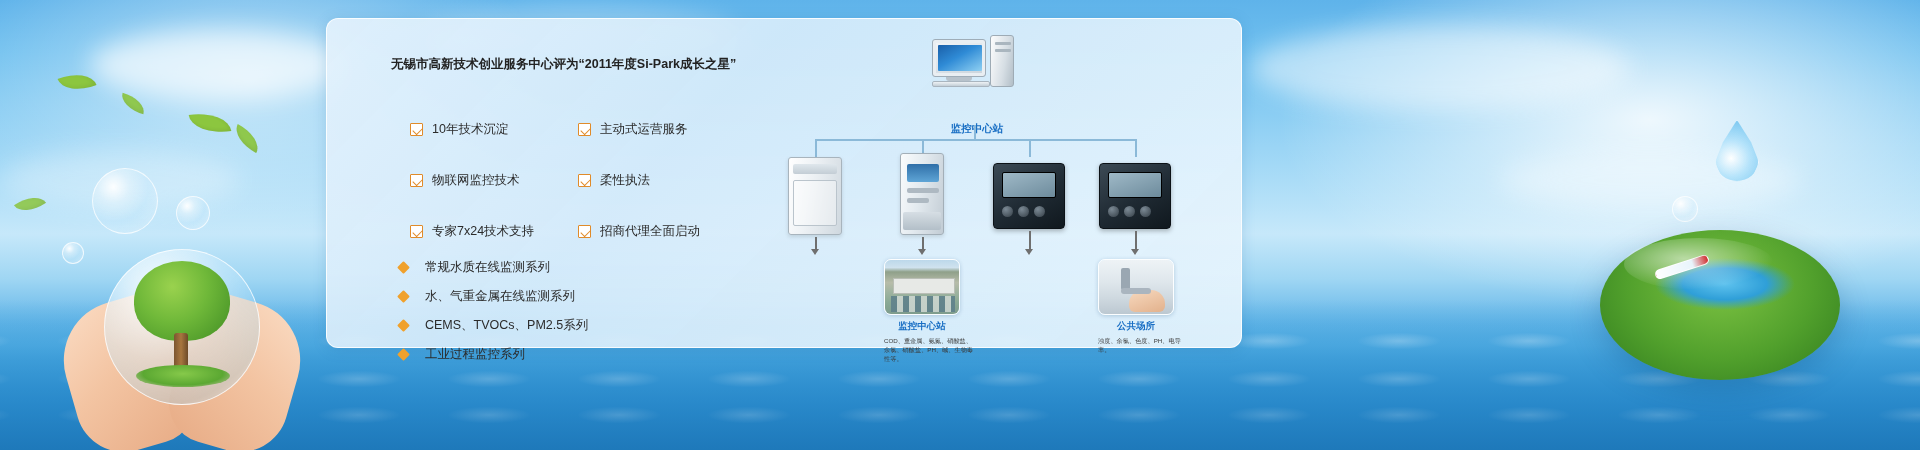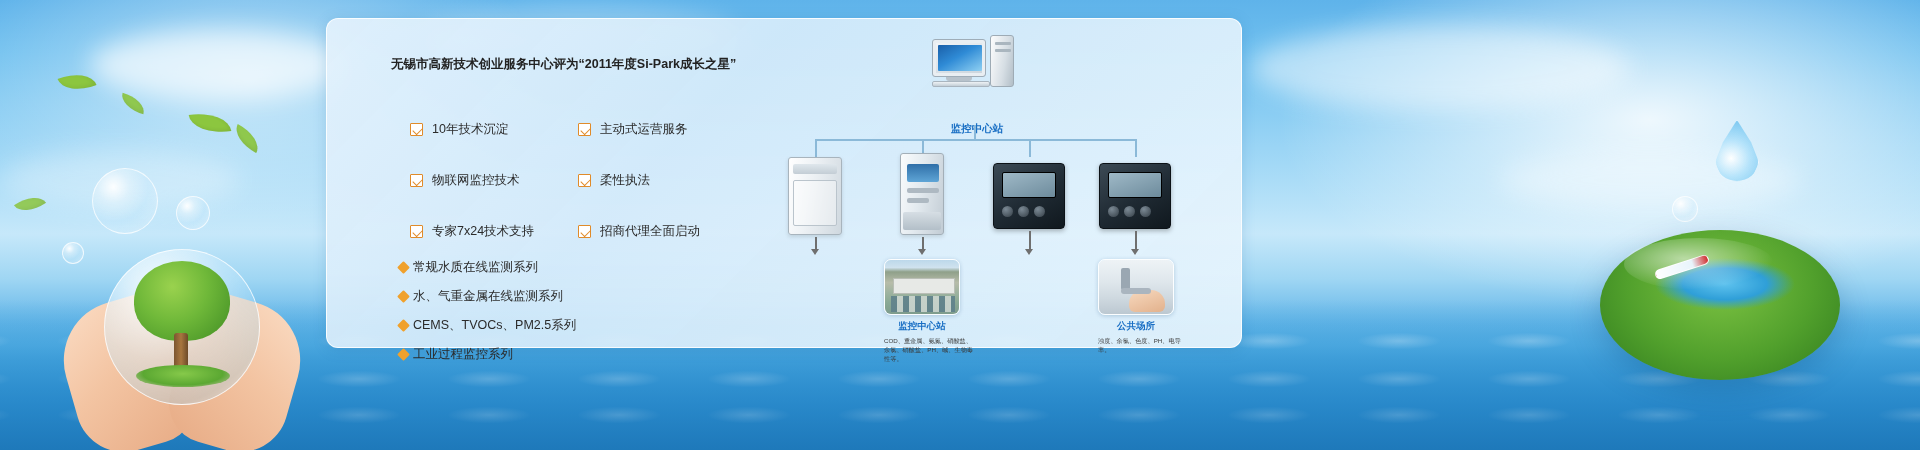--- a/index.html
+++ b/index.html
@@ -113,21 +113,21 @@
     content:""; position:absolute; left:2px; top:2.5px; width:8px; height:4.5px;
     border-left:1.6px solid #e08b2a; border-bottom:1.6px solid #e08b2a;
     transform: rotate(-45deg);
   }
 
   .subhead2 {
     position:absolute; left:66px; top:205px;
     font-size:17.5px; font-weight:700; color:#1a6fc4; letter-spacing:0.5px; white-space:nowrap;
   }
   .bullets { position:absolute; left:72px; top:240px; }
-  .bullet { display:flex; align-items:center; gap:5px; font-size:12.5px; color:#2b2b2b; margin-bottom:12px; white-space:nowrap; }
+  .bullet { display:flex; align-items:center; gap:17px; font-size:12.5px; color:#2b2b2b; margin-bottom:12px; white-space:nowrap; }
   .dia { width:9px; height:9px; flex:0 0 9px; background:#f0a12c; transform:rotate(45deg); border-radius:1px; }
 
   
   .diagram { position:absolute; left:430px; top:14px; width:470px; height:310px; }
 
   .pc { position:absolute; left:175px; top:2px; width:84px; height:52px; }
   .pc-monitor {
     position:absolute; left:0; top:4px; width:54px; height:38px; border-radius:3px;
     background:linear-gradient(160deg,#f4f6f8,#c9d3db); border:1px solid #9fadb8;
     box-shadow: inset 0 0 0 3px #e9eef2;

